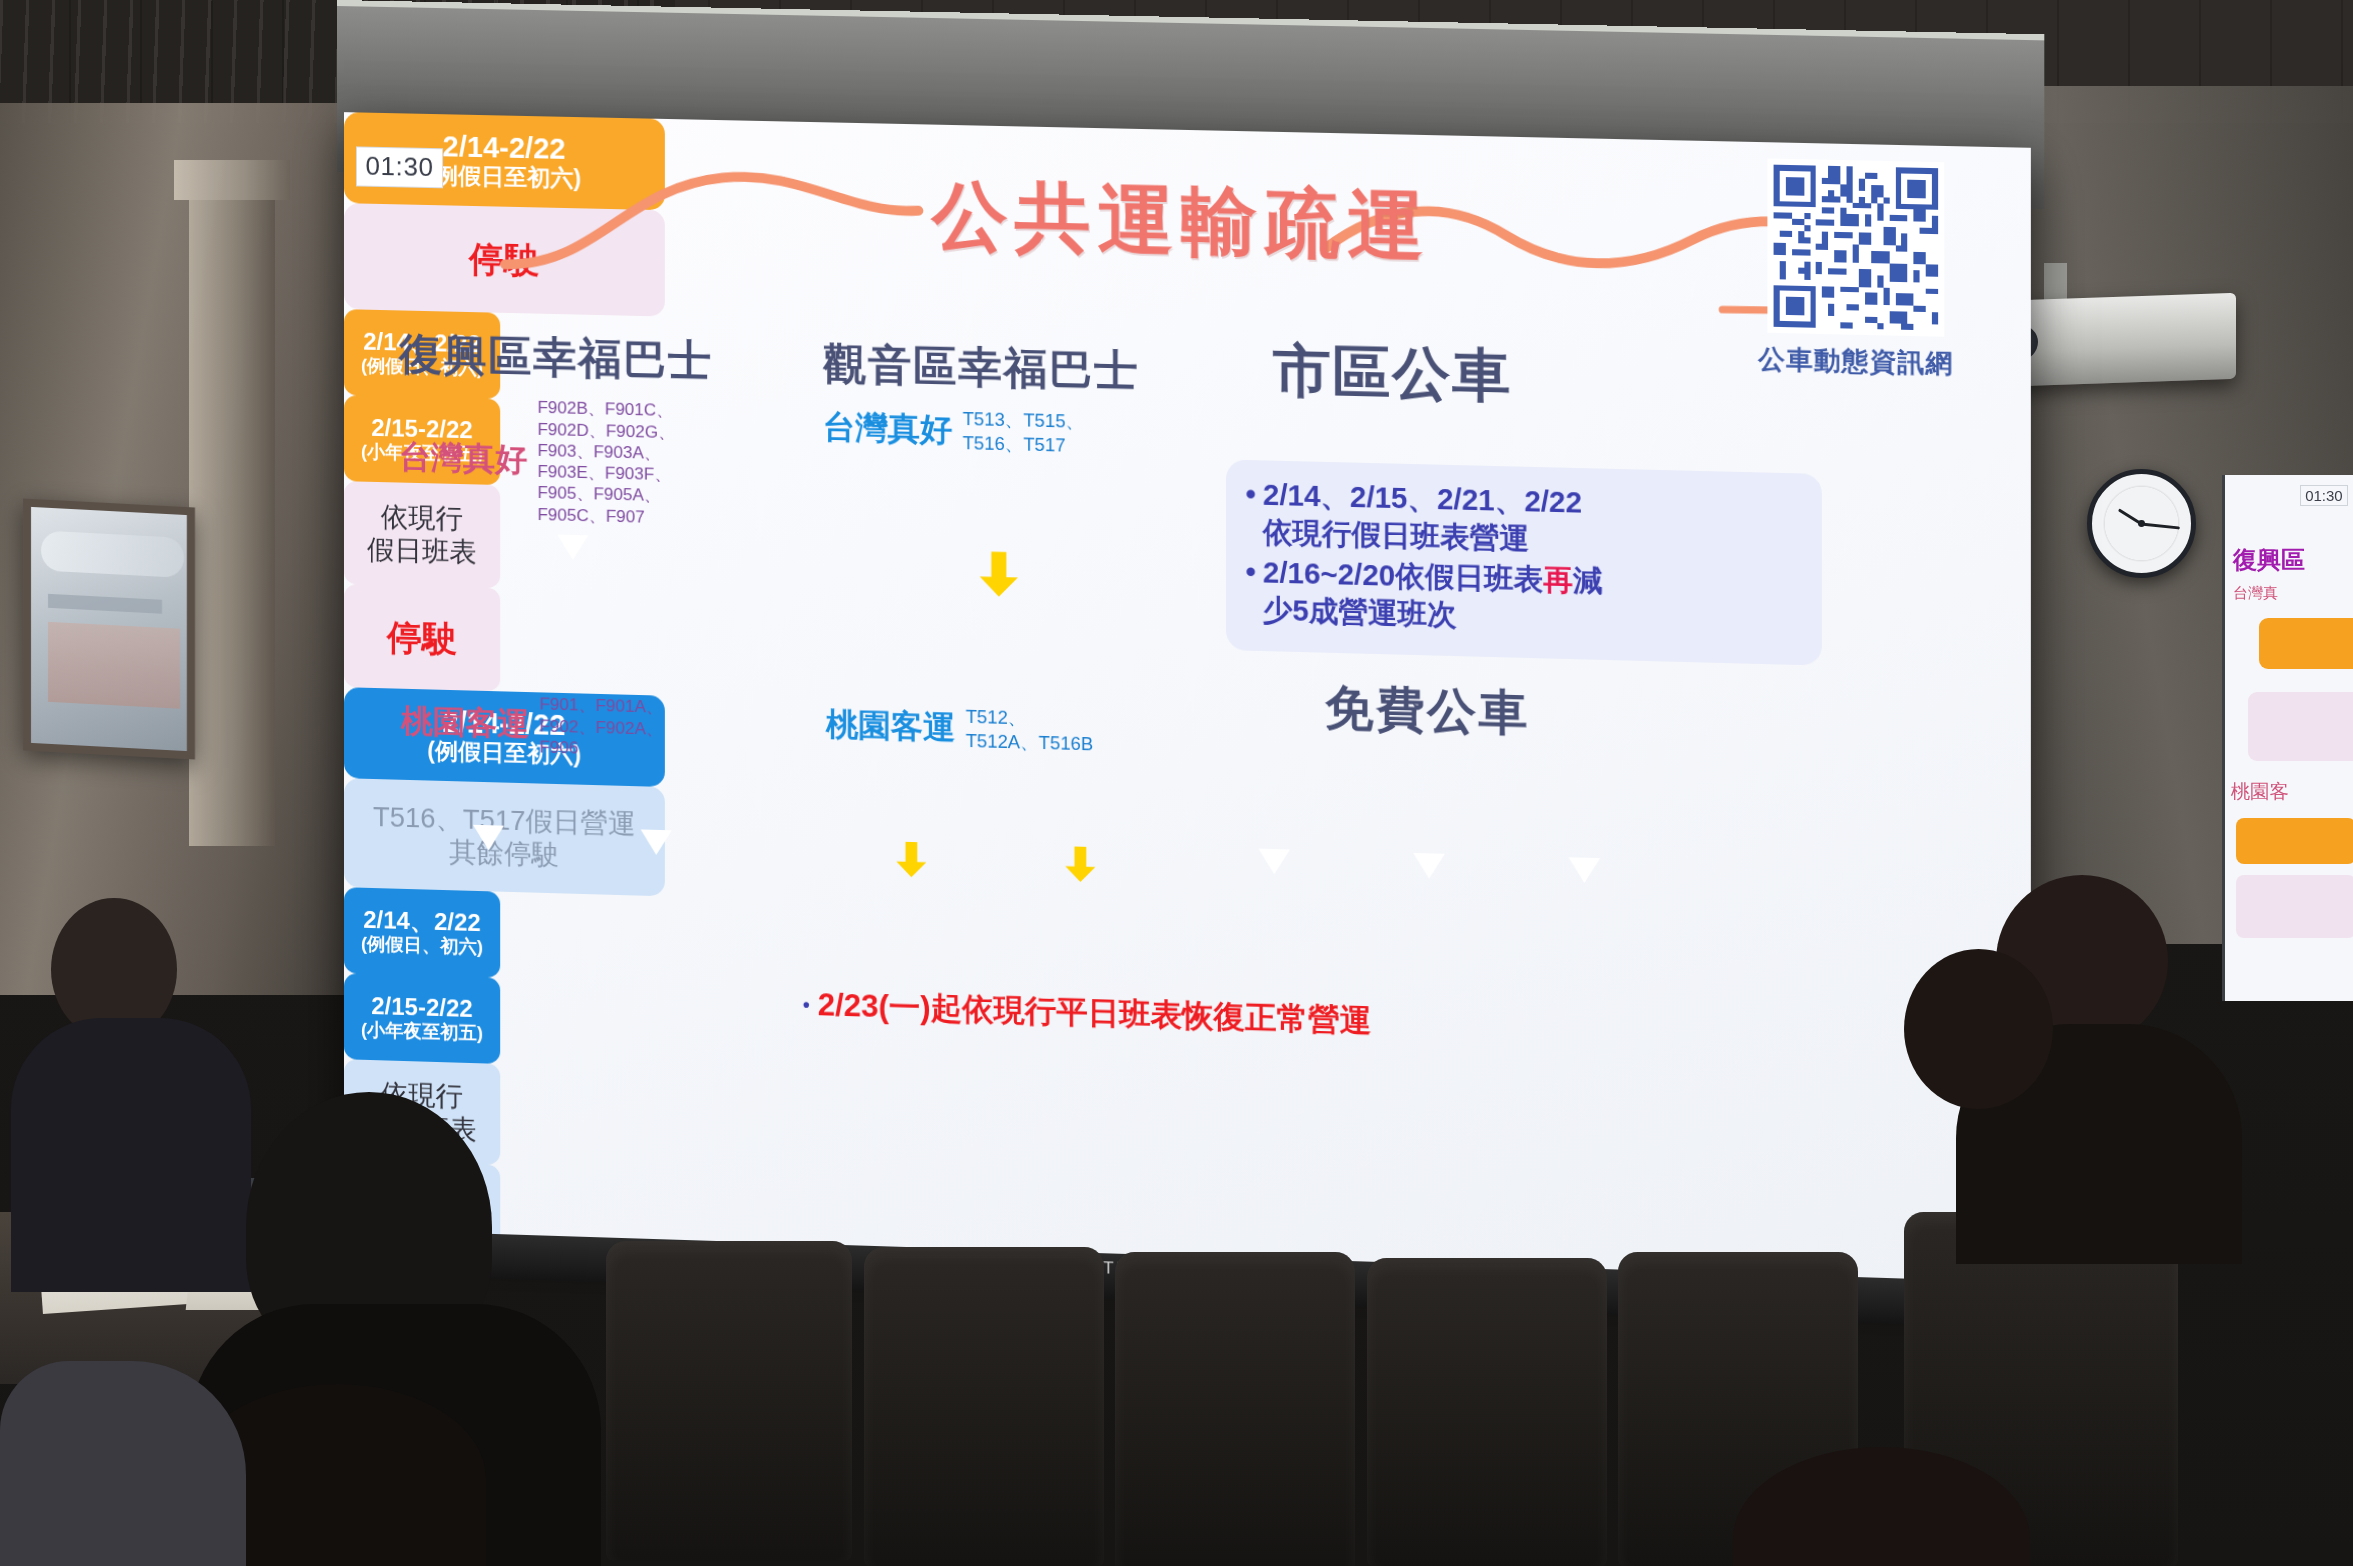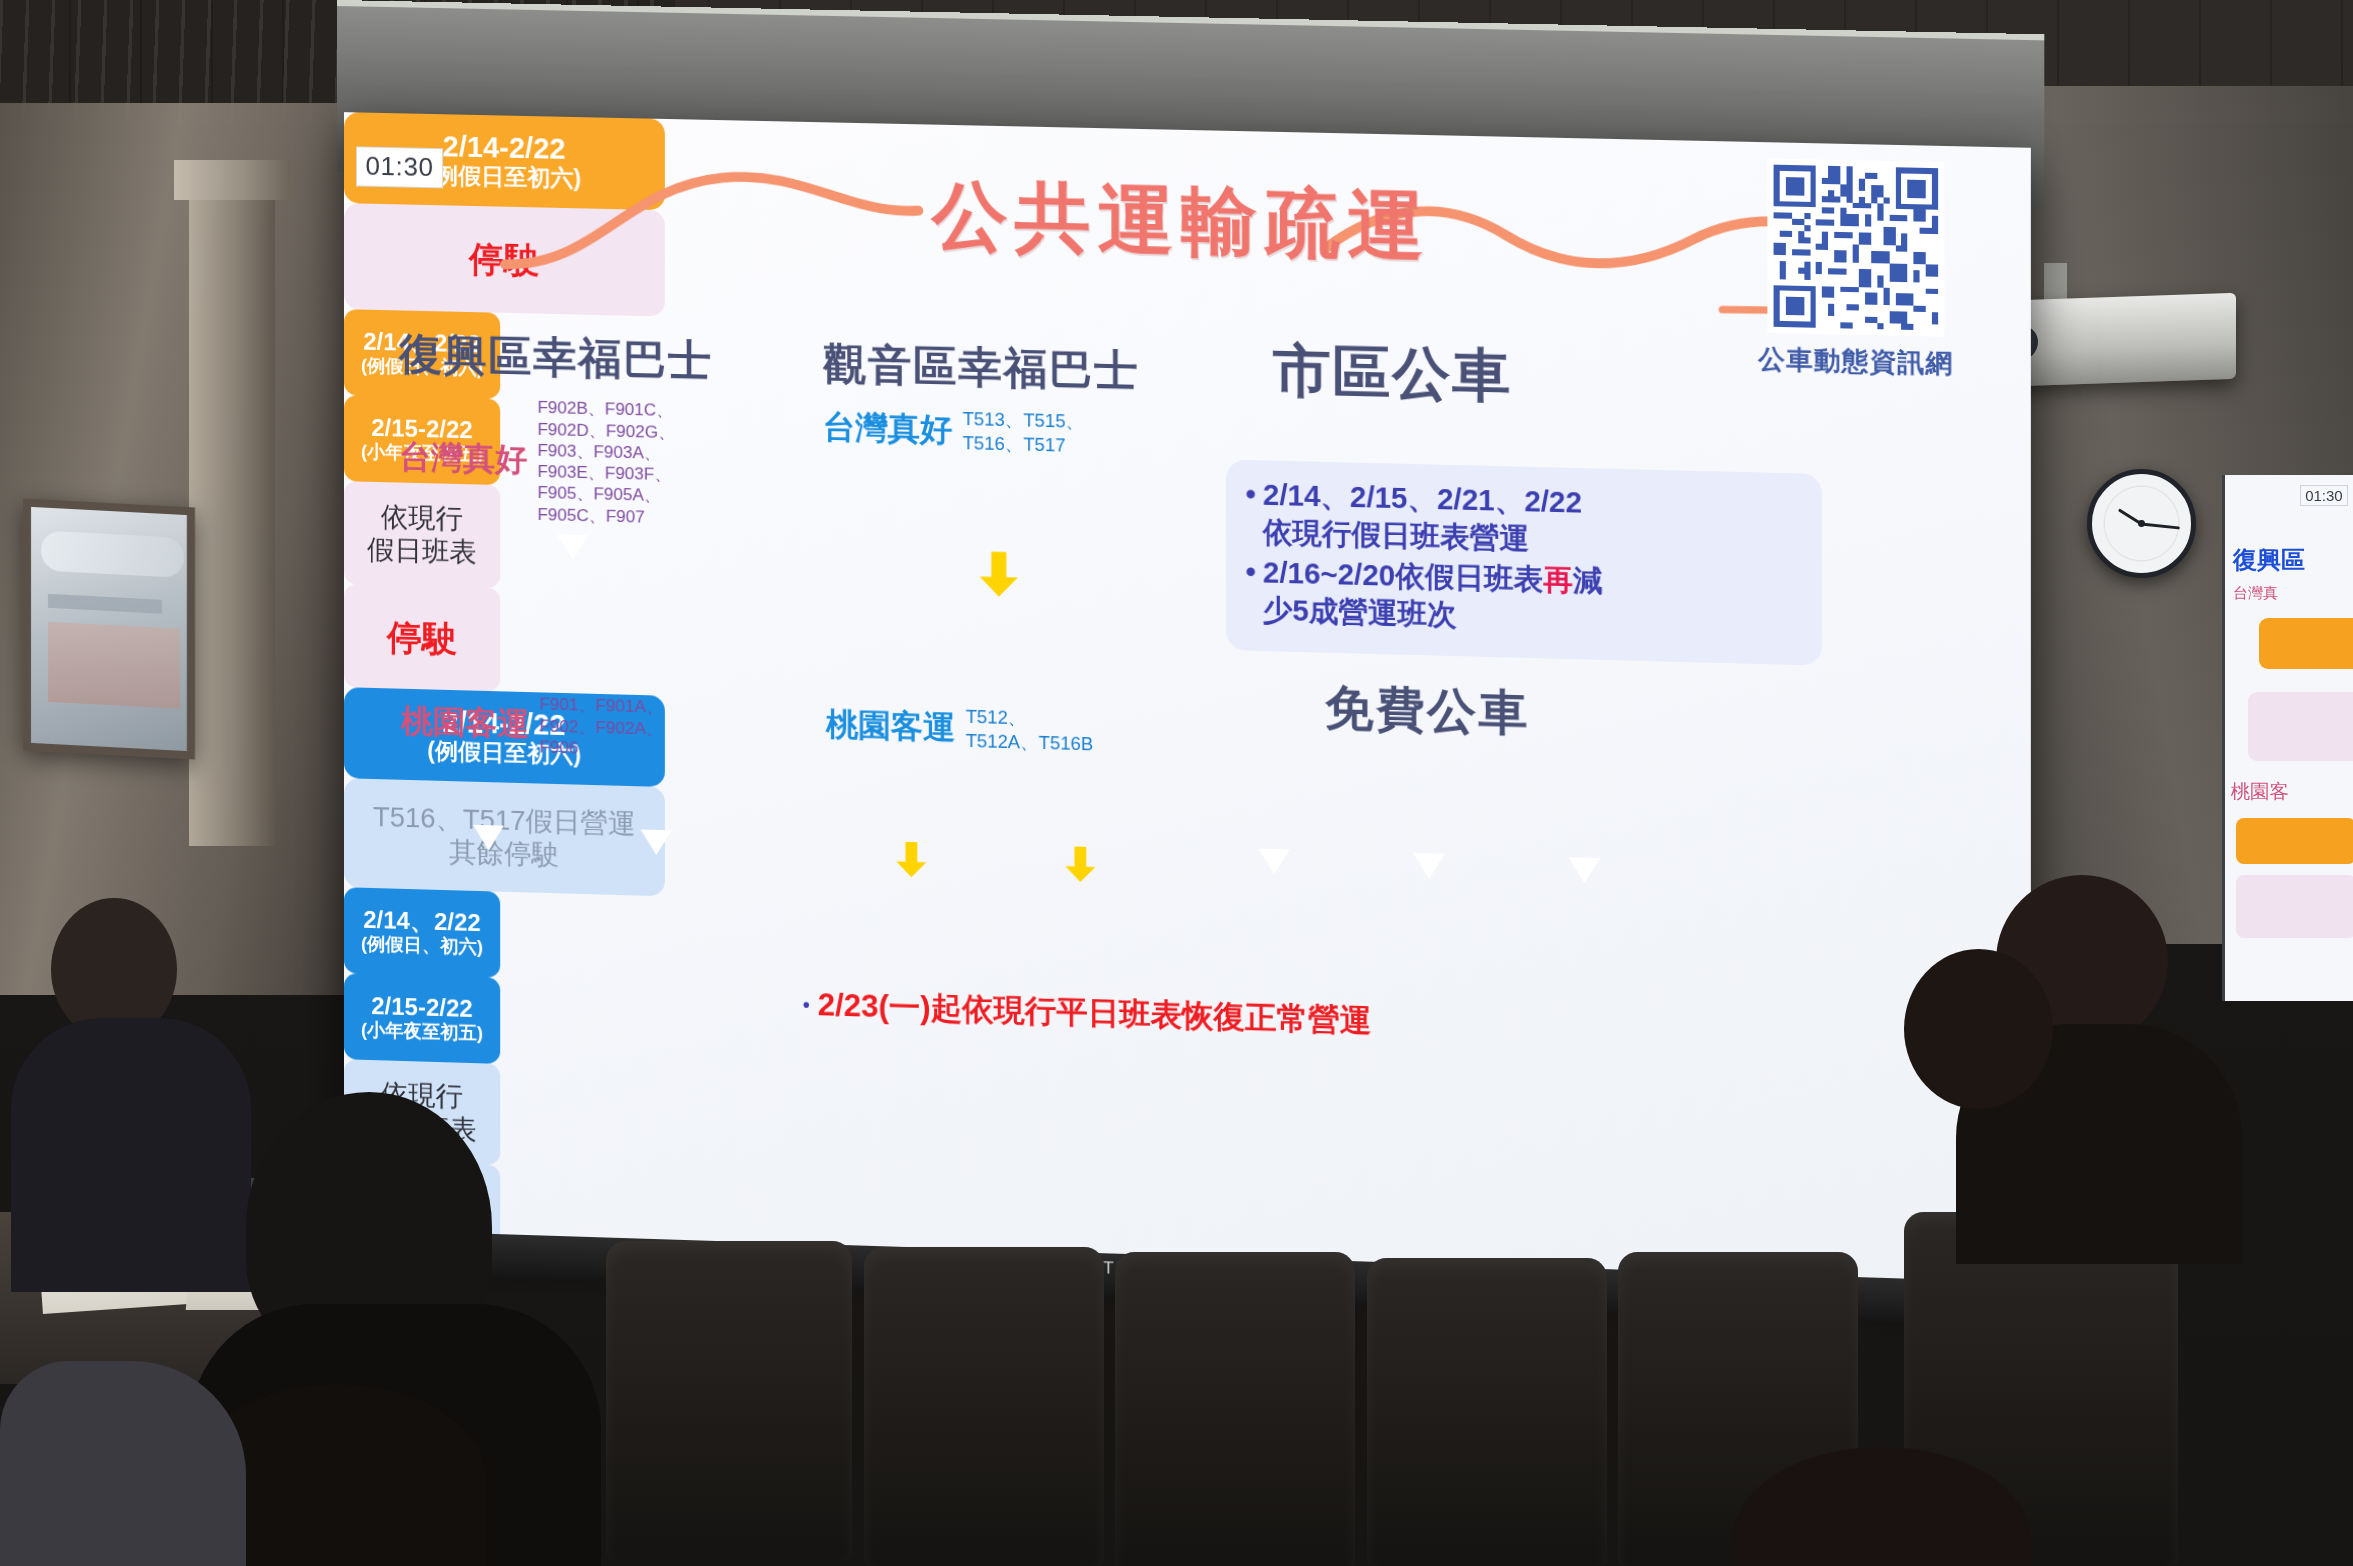--- a/index.html
+++ b/index.html
@@ -80,21 +80,21 @@
   }
   .projector .lens{position:absolute;left:12.6px;top:25px;width:35px;height:35px;border-radius:50%;background:radial-gradient(circle,#4f5560,#20242a);}
   .proj-mount{position:absolute;left:2044px;top:263px;width:23px;height:40px;background:#9a9a96;}
 
   .side-screen{
     position:absolute; left:2222px; top:475px; width:132px; height:526px;
     background:#f6f7fa; border-left:3.4px solid #3c3f44;
     overflow:hidden;
   }
   .side-screen .ss-timer{position:absolute;right:5.7px;top:10.3px;font-size:15px;color:#3b3f4a;border:1.1px solid #cfd3da;padding:1.1px 4.6px;}
-  .side-screen .ss-title{position:absolute;left:8px;top:69px;font-size:24px;color:#1d4ed8;font-weight:bold;}
+  .side-screen .ss-title{position:absolute;left:8px;top:69px;font-size:24px;color:#a21caf;font-weight:bold;}
   .side-screen .ss-sub{position:absolute;left:8px;top:109px;font-size:15px;color:#d0527a;}
   .side-screen .ss-orange{position:absolute;left:34px;top:143px;width:103px;height:51px;background:#f6a11f;border-radius:9.1px;}
   .side-screen .ss-pink{position:absolute;left:23px;top:217px;width:114px;height:69px;background:#f0e2ee;border-radius:9.1px;}
   .side-screen .ss-t2{position:absolute;left:5.7px;top:303px;font-size:19.4px;color:#d0527a;}
   .side-screen .ss-orange2{position:absolute;left:11.4px;top:343px;width:120px;height:46px;background:#f6a11f;border-radius:8px;}
   .side-screen .ss-pink2{position:absolute;left:11.4px;top:400px;width:120px;height:63px;background:#f0e2ee;border-radius:8px;}
 
   
   #screen-frame{
     position:absolute; left:337px; top:0px; width:1681px; height:1292px;

